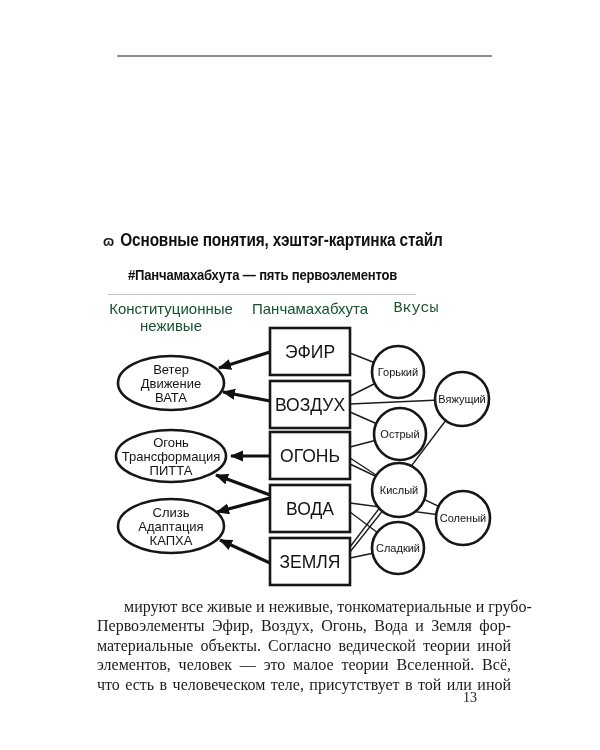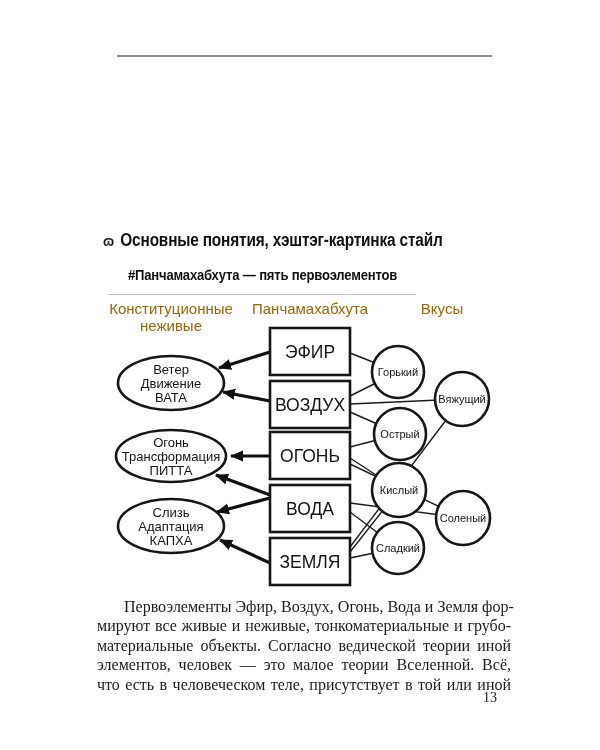--- a/index.html
+++ b/index.html
@@ -7,36 +7,36 @@
   .page{position:relative;width:600px;height:750px;background:#ffffff;overflow:hidden;
         color:#161616;}
   .top-rule{position:absolute;top:55px;left:117px;width:375px;height:2px;background:#8f8f8f;}
   .title-row{position:absolute;top:230px;left:103px;white-space:nowrap;display:flex;align-items:baseline;
              transform:scaleX(0.88);transform-origin:left;}
   .ornament{font-size:15px;font-weight:bold;margin-right:7px;color:#1a1a1a;}
   .title{font-size:17.5px;font-weight:bold;letter-spacing:-0.2px;color:#101010;}
   .subtitle{position:absolute;top:267px;left:128px;white-space:nowrap;font-size:14.5px;font-weight:bold;
             letter-spacing:-0.2px;color:#101010;transform:scaleX(0.9);transform-origin:left;}
   .subtitle-rule{position:absolute;top:294px;left:108px;width:308px;height:1px;background:#c6c6c6;}
-  .colhead{position:absolute;top:300px;font-size:15px;line-height:17px;text-align:center;color:#a16207;}
+  .colhead{position:absolute;top:300px;font-size:15px;line-height:17px;text-align:center;color:#14532d;}
   .colhead.left{left:90px;width:162px;}
   .colhead.center{left:250px;width:120px;}
-  .colhead.right{left:412px;width:60px;}
+  .colhead.right{left:386px;width:60px;font-family:Liberation Mono, monospace;}
   .diagram{position:absolute;top:325px;left:0;}
   .shape{fill:#ffffff;stroke:#161616;stroke-width:2.6;}
   .thin{stroke:#1c1c1c;stroke-width:1.4;}
   .thick{stroke:#111111;stroke-width:3.2;}
   .box-label{font-family:"Liberation Sans",sans-serif;font-size:17.5px;fill:#141414;text-anchor:middle;}
   .ell-label{font-family:"Liberation Sans",sans-serif;font-size:13px;fill:#141414;text-anchor:middle;}
   .circ-label{font-family:"Liberation Sans",sans-serif;font-size:11px;fill:#141414;text-anchor:middle;}
   .body-text{position:absolute;top:597px;left:97px;width:414px;
              font-family:"Liberation Serif",serif;font-size:16px;line-height:19.4px;color:#1b1b1b;}
   .body-text .line{text-align:justify;text-align-last:justify;white-space:nowrap;}
   .body-text .line:first-child{padding-left:27px;}
-  .page-number{position:absolute;top:690px;left:483px;font-family:"Liberation Serif",serif;
+  .page-number{position:absolute;top:690px;left:463px;font-family:"Liberation Serif",serif;
                font-size:14px;color:#222;}
 </style>
 </head>
 <body>
 
 <div class="page">
 
   <div class="top-rule"></div>
 
   <div class="title-row">
@@ -123,22 +123,22 @@
       <text class="circ-label" x="398" y="51">Горький</text>
       <text class="circ-label" x="462" y="78">Вяжущий</text>
       <text class="circ-label" x="400" y="113">Острый</text>
       <text class="circ-label" x="399" y="169">Кислый</text>
       <text class="circ-label" x="463" y="197">Соленый</text>
       <text class="circ-label" x="398" y="227">Сладкий</text>
     </g>
   </svg>
 
   <div class="body-text">
+    <div class="line">мируют все живые и неживые, тонкоматериальные и грубо-</div>
     <div class="line">Первоэлементы Эфир, Воздух, Огонь, Вода и Земля фор-</div>
-    <div class="line">мируют все живые и неживые, тонкоматериальные и грубо-</div>
     <div class="line">материальные объекты. Согласно ведической теории иной</div>
     <div class="line">элементов, человек — это малое теории Вселенной. Всё,</div>
     <div class="line">что есть в человеческом теле, присутствует в той или иной</div>
   </div>
 
   <div class="page-number">13</div>
 
 </div>
 
 </body></html>

